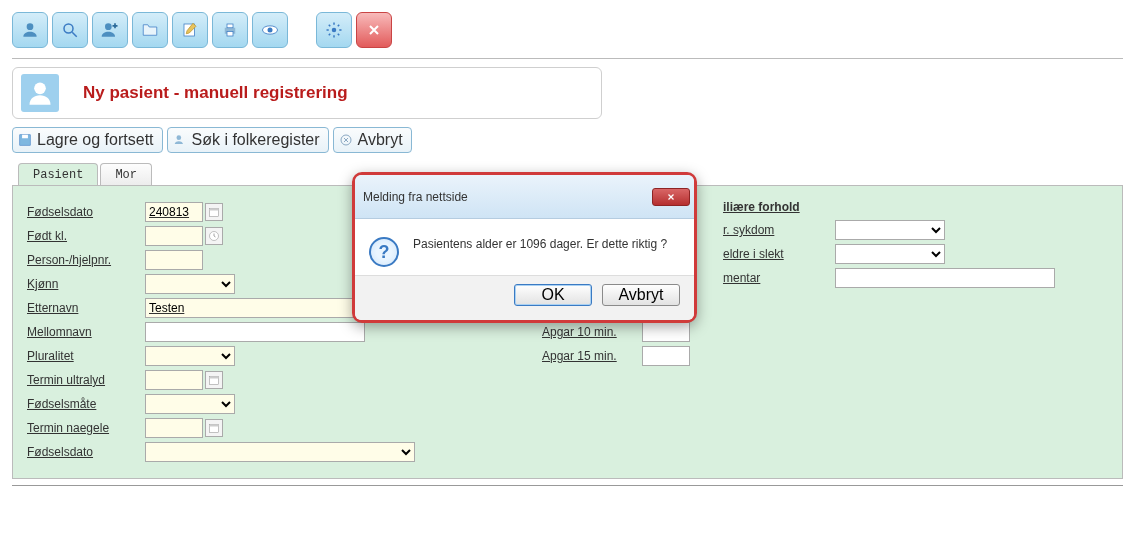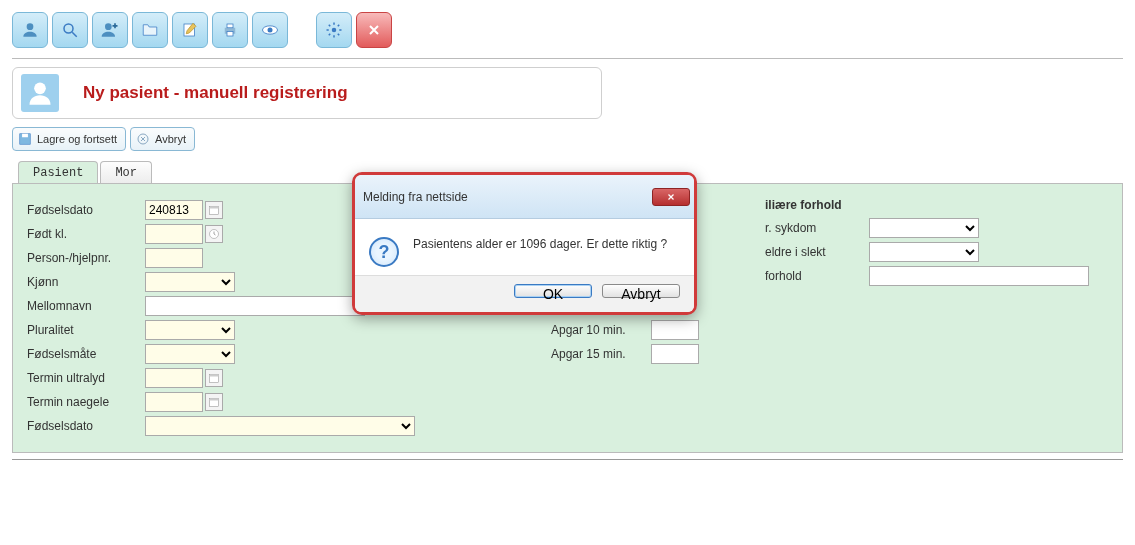--- a/index.html
+++ b/index.html
@@ -65,21 +65,21 @@
     margin-bottom: 10px;
   }
   .small-btn {
     border: 1px solid #89b8d4;
     border-radius: 4px;
     background: linear-gradient(#fafcfd,#e8f2f8);
     padding: 3px 8px 3px 4px;
     display: flex;
     align-items: center;
     gap: 4px;
-    font-size: 11px;
+    font-size: 16px;
     color: #333;
     cursor: pointer;
   }
   .icon-small {
     width:16px;height:16px;display:inline-flex;align-items:center;justify-content:center;
     color:#5b8fb8;
   }
   .tab-strip {
     display: flex;
     gap: 2px;
@@ -96,22 +96,23 @@
     background: linear-gradient(#fdfdfd,#ececec);
     font-size: 12px;
     cursor: pointer;
   }
   .tab.active { background:#d9f0de; font-weight:normal; color:#333;}
   .form-panel {
     border: 1px solid #bbb;
     background: #d9f0de;
     padding: 14px;
     display: flex;
-    gap: 26px;
+    gap: 17px;
     position: relative;
+    text-decoration: underline;
   }
   .col { flex: 0 0 auto; }
   .field-row {
     display: flex;
     align-items:center;
     height: 24px;
     margin-bottom: 0px;
   }
   .field-label {
     width: 118px;
@@ -130,21 +131,21 @@
   .sel { width: 90px; background:#fffde8;}
   .cal-btn, .clock-btn {
     width: 18px;height:18px;
     border:1px solid #aaa;
     margin-left:2px;
     background:#f4f4f4;
     display:inline-flex;align-items:center;justify-content:center;
     cursor:pointer;
   }
   .col2 .field-label{width:100px;}
-  .col3 .field-label{width:104px;}
+  .col3 .field-label{width:112px;}
   .col3 .section-head{font-weight:bold;margin-bottom:4px;}
   .col3 .inpw{width:110px;background:#fff;border:1px solid #aaa;height:20px;}
   .apgar .inp{width:48px;background:#fff;}
   .apgar .field-label{width:100px;}
   .footer-line{
     border-top:1px solid #999;
     margin-top:6px;
   }
   
   .dialog-wrap{
@@ -199,25 +200,25 @@
     flex-shrink:0;
   }
   .dlg-btns{
     display:flex;gap:10px;justify-content:flex-end;
     padding:8px 14px 14px;
     background:#f2f2f2;
     border-top:1px solid #ddd;
     border-bottom-left-radius:6px;border-bottom-right-radius:6px;
   }
   .dlg-btn{
-    min-width:78px;height:14px;
+    min-width:78px;height:22px;
     border:1px solid #8a8a8a;
     border-radius:3px;
     background:linear-gradient(#fefefe,#e2e2e2);
-    font-size:14px;
+    font-size:16px;
     cursor:pointer;
   }
   .dlg-btn.primary{
     border:1px solid #3a7ac3;
     box-shadow:0 0 0 1px #a9d1f3 inset;
   }
   svg{display:block;}
 </style>
 </head>
 <body>
@@ -296,20 +297,29 @@
     <span class="icon-small">
         <svg width="14" height="14" viewBox="0 0 24 24">
           <rect x="3" y="3" width="18" height="18" fill="#7fb8e0" stroke="#3a7ac3"></rect>
           <rect x="7" y="3" width="10" height="6" fill="#fff"></rect>
         </svg>
       </span>
     <span>Lagre og fortsett</span>
   </div>
   <div class="small-btn">
     <span class="icon-small">
+        <svg width="14" height="14" viewBox="0 0 24 24">
+          <circle cx="10" cy="8" r="4" fill="#8fb8d6"></circle>
+          <path d="M3 19c0-3 3-5 7-5s7 2 7 5" fill="#8fb8d6"></path>
+        </svg>
+      </span>
+    <span>Søk i folkeregister</span>
+  </div>
+  <div class="small-btn">
+    <span class="icon-small">
         <svg width="12" height="12" viewBox="0 0 24 24">
           <circle cx="12" cy="12" r="10" fill="none" stroke="#8aa8c2" stroke-width="2"></circle>
           <path d="M8 8l8 8M16 8l-8 8" stroke="#8aa8c2" stroke-width="2"></path>
         </svg>
       </span>
     <span>Avbryt</span>
   </div>
 </div>
 
 <div class="tab-strip">
@@ -342,42 +352,46 @@
     </div>
     <div class="field-row">
       <div class="field-label">Person-/hjelpnr.</div>
       <input class="inp small" style="">
     </div>
     <div class="field-row">
       <div class="field-label">Kjønn</div>
       <select class="sel"><option></option></select>
     </div>
     <div class="field-row">
+      <div class="field-label">Etternavn</div>
+      <input class="inp large" value="Testen" style="">
+    </div>
+    <div class="field-row">
       <div class="field-label">Mellomnavn</div>
       <input class="inp large-white" style="">
     </div>
     <div class="field-row">
       <div class="field-label">Pluralitet</div>
-      <select class="sel"><option></option></select>
-    </div>
-    <div class="field-row">
-      <div class="field-label">Fødselsmåte</div>
       <select class="sel"><option></option></select>
     </div>
     <div class="field-row">
       <div class="field-label">Termin ultralyd</div>
       <input class="inp small" style="">
       <div class="cal-btn">
           <svg width="12" height="12" viewBox="0 0 24 24">
             <rect x="3" y="5" width="18" height="16" fill="#fff" stroke="#888"></rect>
             <rect x="3" y="5" width="18" height="4" fill="#ccc"></rect>
           </svg>
         </div>
     </div>
     <div class="field-row">
+      <div class="field-label">Fødselsmåte</div>
+      <select class="sel"><option></option></select>
+    </div>
+    <div class="field-row">
       <div class="field-label">Termin naegele</div>
       <input class="inp small" style="">
       <div class="cal-btn">
           <svg width="12" height="12" viewBox="0 0 24 24">
             <rect x="3" y="5" width="18" height="16" fill="#fff" stroke="#888"></rect>
             <rect x="3" y="5" width="18" height="4" fill="#ccc"></rect>
           </svg>
         </div>
     </div>
     <div class="field-row">
@@ -390,32 +404,32 @@
     <div class="field-row">
       <div class="field-label">Apgar 10 min.</div>
       <input class="inp" style="">
     </div>
     <div class="field-row">
       <div class="field-label">Apgar 15 min.</div>
       <input class="inp" style="">
     </div>
   </div>
 
-  <div class="col col3" style="margin-left:40px;">
+  <div class="col col3" style="margin-left:16px;">
     <div class="section-head">iliære forhold</div>
     <div class="field-row">
       <div class="field-label">r. sykdom</div>
       <select class="inpw"><option></option></select>
     </div>
     <div class="field-row">
       <div class="field-label">eldre i slekt</div>
       <select class="inpw"><option></option></select>
     </div>
     <div class="field-row">
-      <div class="field-label">forhold</div>
+      <div class="field-label">mentar</div>
       <input class="inpw" style="width: 220px;">
     </div>
   </div>
 
 </div>
 <div class="footer-line"></div>
 
 <div class="dialog-wrap">
   <div class="dlg-title">
     <span>Melding fra nettside</span>

